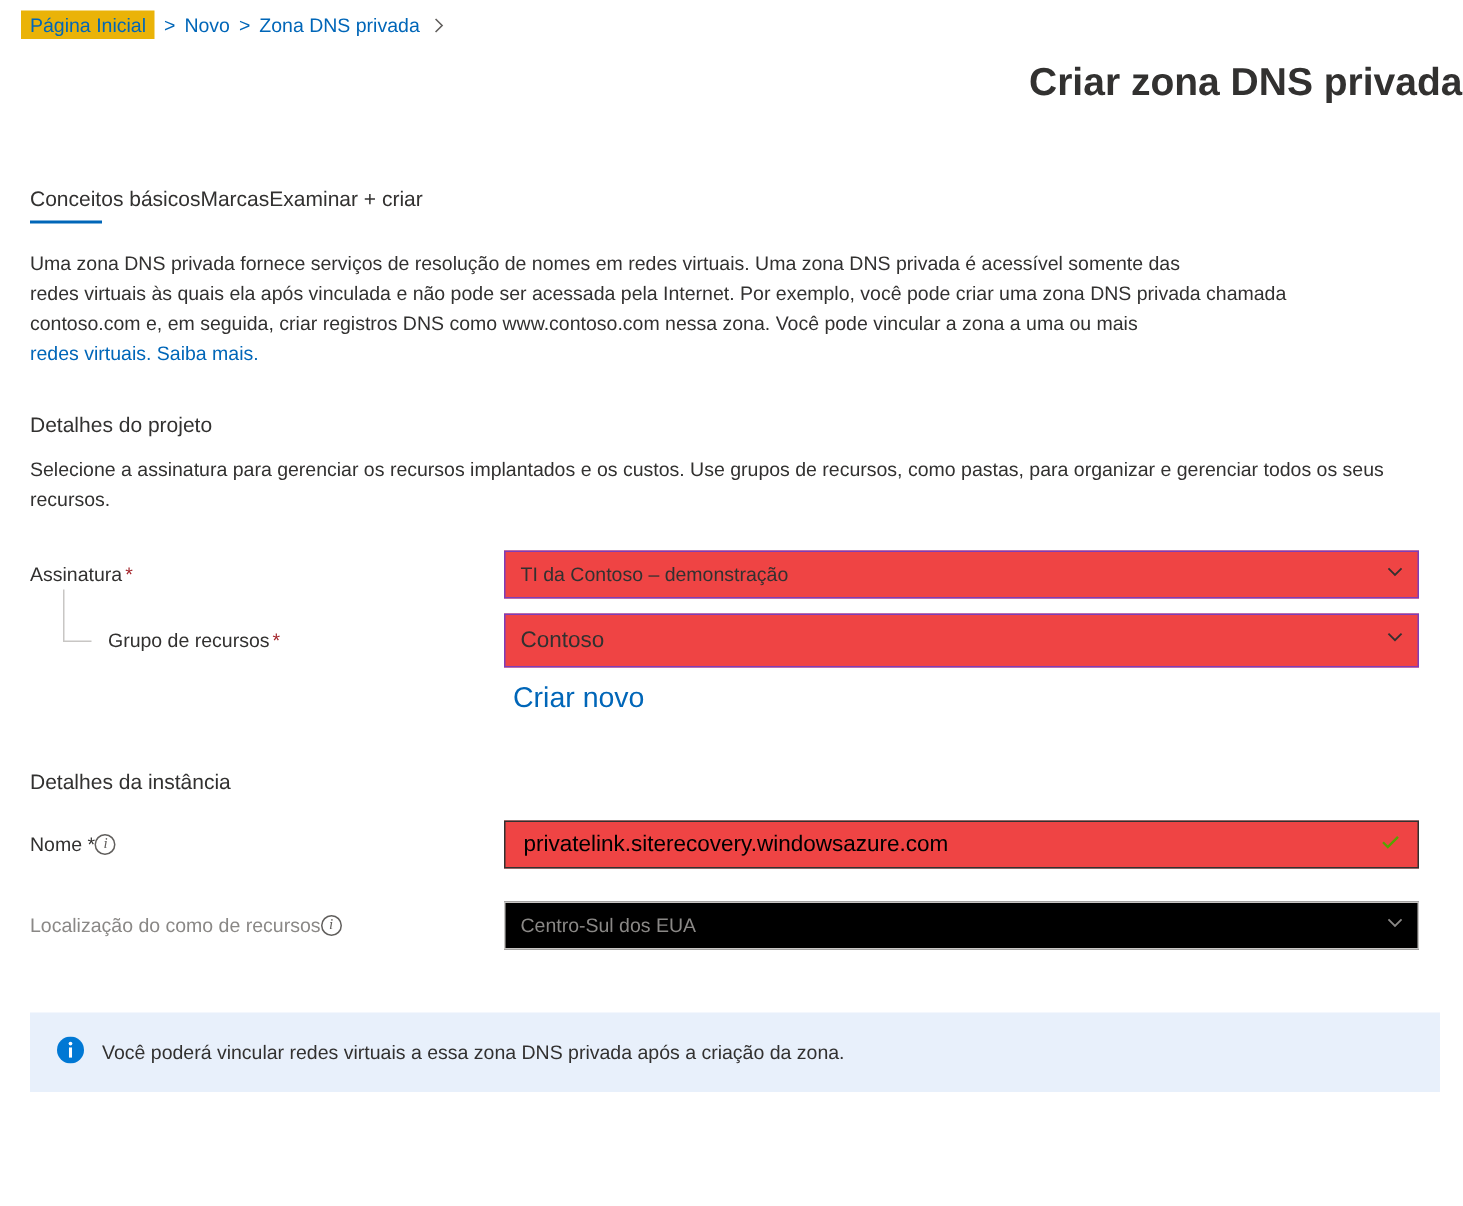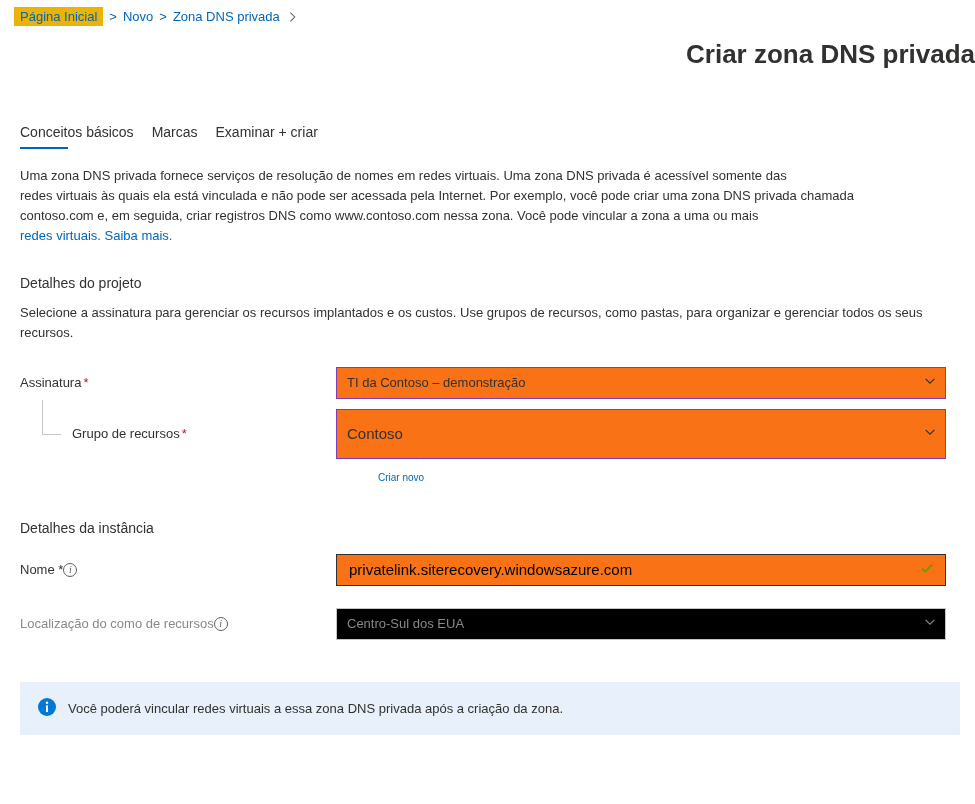--- a/index.html
+++ b/index.html
@@ -44,21 +44,20 @@
   .title {
     font-size: 26px;
     font-weight: 600;
     margin: 6px 0 50px 6px;
     color: var(--text-dark);
     text-align: right;
   }
 
   .tabs {
     display: flex;
-    gap: 18px;
     border-bottom: none;
     margin-bottom: 18px;
     font-size: 14px;
     color: var(--text-dark);
   }
   .tab { padding: 4px 0 8px 0; cursor:pointer; position:relative; }
   .tab.active::after {
     content:"";
     position:absolute; left:0; right:0; bottom:-1px;
     height:2px; background: var(--azure-blue);
@@ -119,21 +118,21 @@
     cursor:help;
   }
   .input-cell { flex:1; max-width: 610px; }
 
   .select-control, .text-control {
     width: 100%;
     height: 32px;
     padding: 0 34px 0 10px;
     font-size: 13px;
     font-family: inherit;
-    background:#f97316;
+    background:#ef4444;
     position:relative;
     display:flex;
     align-items:center;
     cursor:pointer;
   }
   .select-control.purple { border:1px solid var(--purple-border); }
   .select-control.disabled {
     border:1px solid var(--border-light);
     background:#000000;
     color: var(--text-light);
@@ -153,21 +152,21 @@
     border:none; outline:none; width:100%;
     font-family:inherit; font-size:14px;
     background:transparent;
   }
   .text-control .valid-mark {
     position:absolute; right:10px; top:50%; transform:translateY(-50%);
   }
   .valid-mark svg { width:16px; height:16px; }
 
   .sublink-row { margin-top:4px; margin-left:316px; }
-  .sublink-row .link { font-size:10px; padding-left:6px;margin-left:36px; }
+  .sublink-row .link { font-size:19px; padding-left:6px; }
 
   .info-banner {
     display:flex;
     align-items:center;
     gap:12px;
     background: var(--info-bg);
     padding: 16px 18px;
     margin-top: 42px;
     font-size:13px;
     color: var(--text-dark);
@@ -196,21 +195,21 @@
   <div class="title">Criar zona DNS privada</div>
 
   <div class="tabs">
     <div class="tab active">Conceitos básicos</div>
     <div class="tab">Marcas</div>
     <div class="tab">Examinar + criar</div>
   </div>
 
   <div class="intro">
     <span>Uma zona DNS privada fornece serviços de resolução de nomes em redes virtuais. Uma zona DNS privada é acessível somente das</span><br>
-    <span>redes virtuais às quais ela está vinculada e não pode ser acessada pela Internet. Por exemplo, você pode criar uma zona DNS privada chamada</span><br>
+    <span>redes virtuais às quais ela após vinculada e não pode ser acessada pela Internet. Por exemplo, você pode criar uma zona DNS privada chamada</span><br>
     <span>contoso.com e, em seguida, criar registros DNS como www.contoso.com nessa zona. Você pode vincular a zona a uma ou mais</span><br>
     <span class="link">redes virtuais.</span>
     <span class="link">Saiba mais.</span>
   </div>
 
   <div class="section-heading">Detalhes do projeto</div>
   <div class="section-sub">Selecione a assinatura para gerenciar os recursos implantados e os custos. Use grupos de recursos, como pastas, para organizar e gerenciar todos os seus recursos.</div>
 
   <div class="form-row">
     <div class="label-cell">
@@ -228,21 +227,21 @@
       </div>
     </div>
   </div>
 
   <div class="form-row indent">
     <div class="label-cell">
       <span>Grupo de recursos</span>
       <span class="required">*</span>
     </div>
     <div class="input-cell">
-      <div class="select-control purple" style="height:50px; font-size:15px;">
+      <div class="select-control purple" style="height:36px; font-size:15px;">
         <span>Contoso</span>
         <span class="chev">
           <svg viewBox="0 0 16 16">
               <path d="M3 5l5 5 5-5" fill="none" stroke="#323130" stroke-width="1.4"></path>
             </svg>
         </span>
       </div>
     </div>
   </div>
   <div class="sublink-row">

